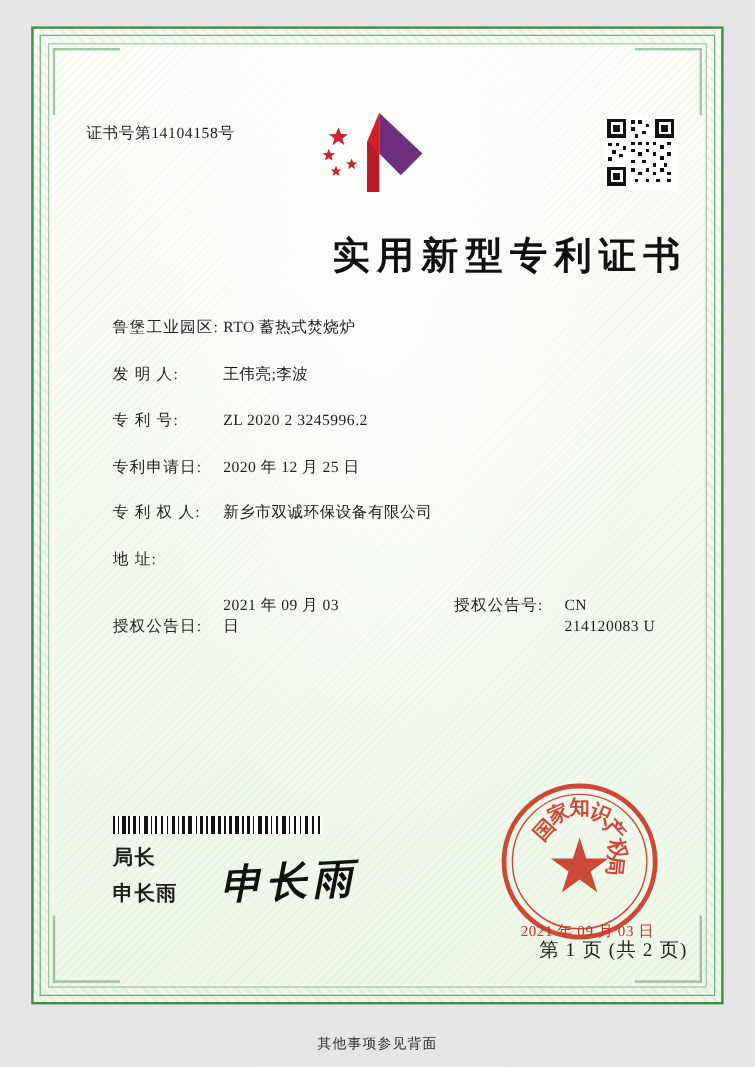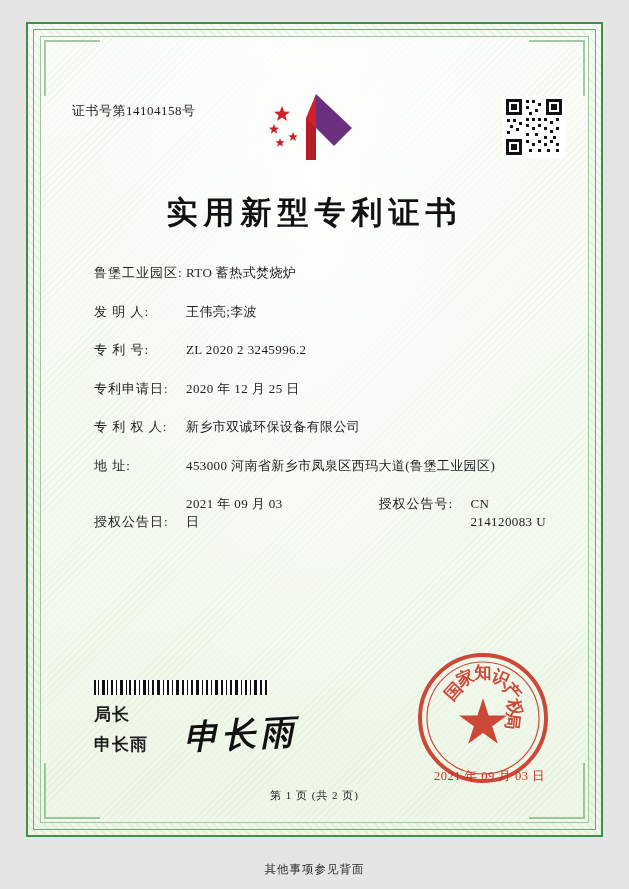--- a/index.html
+++ b/index.html
@@ -101,21 +101,21 @@
     width: 62px;
     height: 62px;
     background: #ffffff;
   }
 
   .title {
     position: absolute;
     top: 140px;
     left: 0;
     right: 0;
-    text-align: center;
+    text-align: right;
     font-size: 31px;
     font-weight: bold;
     letter-spacing: 6px;
     font-family: "DejaVu Serif", "Liberation Serif", serif;
     color: #111;
   }
 
   .fields {
     position: absolute;
     top: 212px;
@@ -205,22 +205,22 @@
     font-size: 12.5px;
     color: #c8301f;
     letter-spacing: .5px;
   }
 
   .page-num {
     position: absolute;
     left: 0;
     right: 0;
     bottom: 6px;
-    text-align: center;
-    font-size: 11px;
+    text-align: right;
+    font-size: 16px;
     letter-spacing: 1px;
     margin-top: 21px;
   }
 
   .footer-note {
     position: absolute;
     left: 0;
     right: 0;
     bottom: 12px;
     text-align: center;
@@ -332,21 +332,20 @@
       <div class="field-row">
         <span class="field-label w1">专利申请日:</span>
         <span class="field-value">2020 年 12 月 25 日</span>
       </div>
       <div class="field-row">
         <span class="field-label w1">专 利 权 人:</span>
         <span class="field-value">新乡市双诚环保设备有限公司</span>
       </div>
       <div class="field-row">
         <span class="field-label w1">地 址:</span>
-        <span class="field-value">453000 河南省新乡市凤泉区西玛大道(鲁堡工业园区)</span>
       </div>
       <div class="field-row two-col">
         <span class="field-label w1">授权公告日:</span>
         <span class="field-value">2021 年 09 月 03 日</span>
         <span class="second">
           <span class="field-label">授权公告号:</span>
           <span class="field-value">CN 214120083 U</span>
         </span>
       </div>
     </div>

